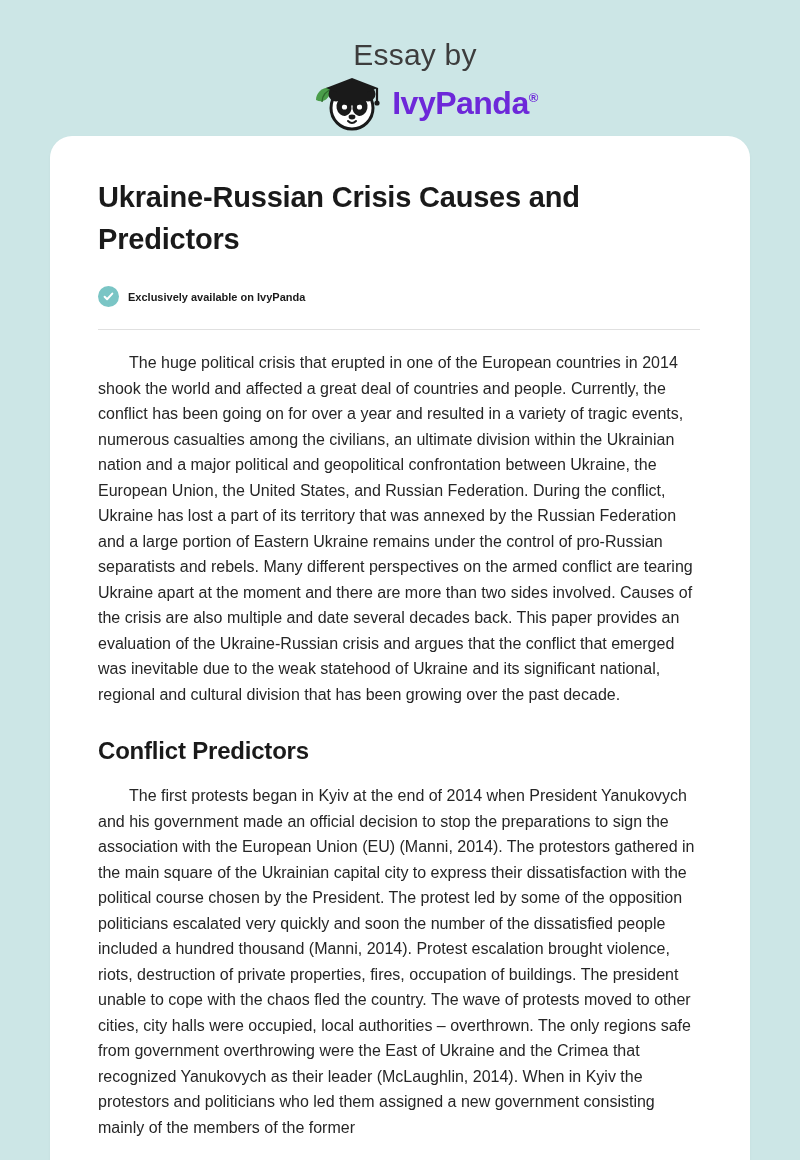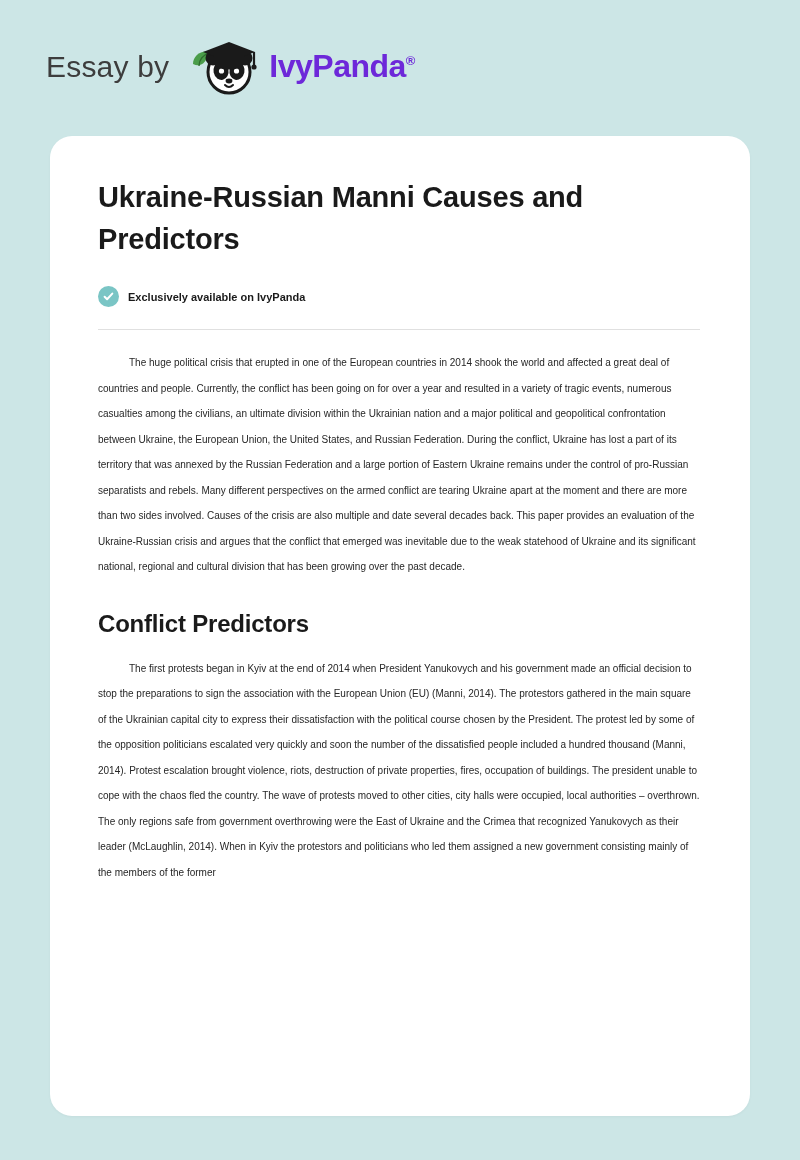--- a/index.html
+++ b/index.html
@@ -21,20 +21,21 @@
     position: relative;
   }
 
   
   .header {
     display: flex;
     align-items: center;
     padding: 38px 0 0 46px;
     height: 95px;
     box-sizing: border-box;
+    flex-direction: column;
   }
   .header-essay-by {
     font-size: 30px;
     color: #3d3d3d;
     letter-spacing: 0.2px;
     font-weight: 400;
     margin-right: 16px;
   }
   .brand {
     display: flex;
@@ -106,21 +107,21 @@
     color: #1a1a1a;
   }
 
   .divider {
     height: 1px;
     background: #e0e0e0;
     margin: 0 0 20px 0;
   }
 
   p.body-text {
-    font-size: 10px;
+    font-size: 16px;
     line-height: 25.5px;
     color: #262626;
     margin: 0 0 18px 0;
     text-align: left;
   }
   p.body-text.indent {
     text-indent: 31px;
   }
 
   h2.section-heading {
@@ -163,21 +164,21 @@
           <path d="M69 16 L69 30" stroke="#1a1a1a" stroke-width="2.2"></path>
           <circle cx="69" cy="31" r="2.6" fill="#1a1a1a"></circle>
         </svg>
       </span>
       <span class="brand-name"><span>IvyPanda</span><span class="brand-reg">®</span></span>
     </div>
   </div>
 
   <div class="card">
     <div class="card-inner">
-      <h1 class="doc-title">Ukraine-Russian Manni Causes and Predictors</h1>
+      <h1 class="doc-title">Ukraine-Russian Crisis Causes and Predictors</h1>
 
       <div class="exclusive">
         <span class="check-badge">
           <svg width="13" height="13" viewBox="0 0 13 13" xmlns="http://www.w3.org/2000/svg">
             <path d="M2.6 6.8 L5.1 9.2 L10.3 3.6" stroke="#ffffff" stroke-width="2" fill="none" stroke-linecap="round" stroke-linejoin="round"></path>
           </svg>
         </span>
         <span class="exclusive-text">Exclusively available on IvyPanda</span>
       </div>
 

